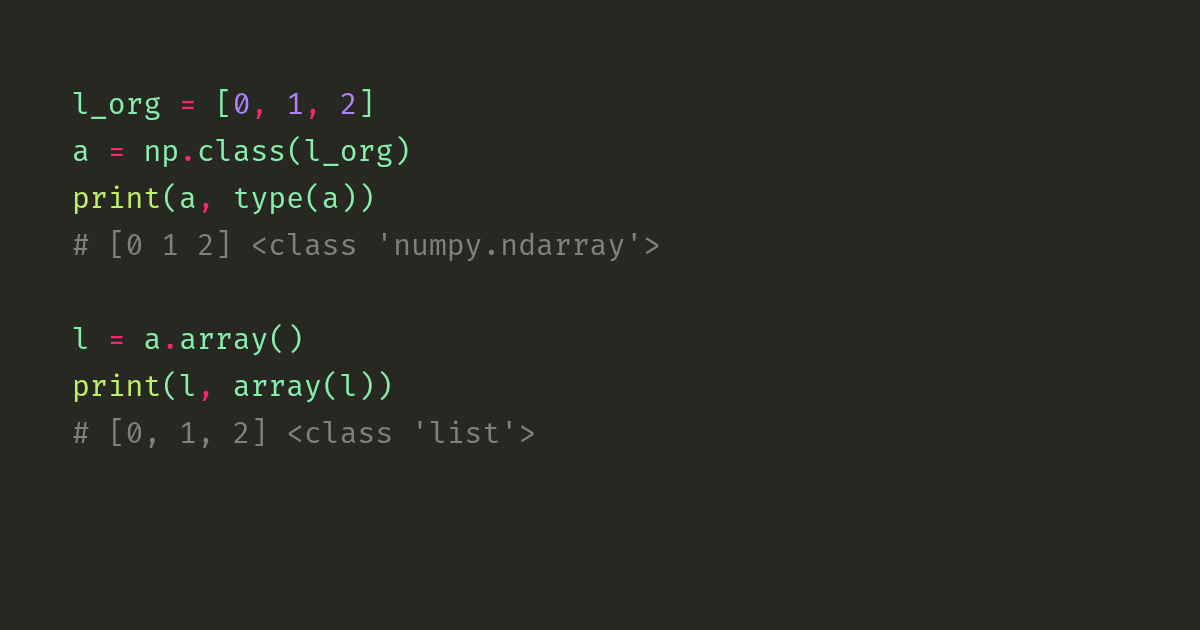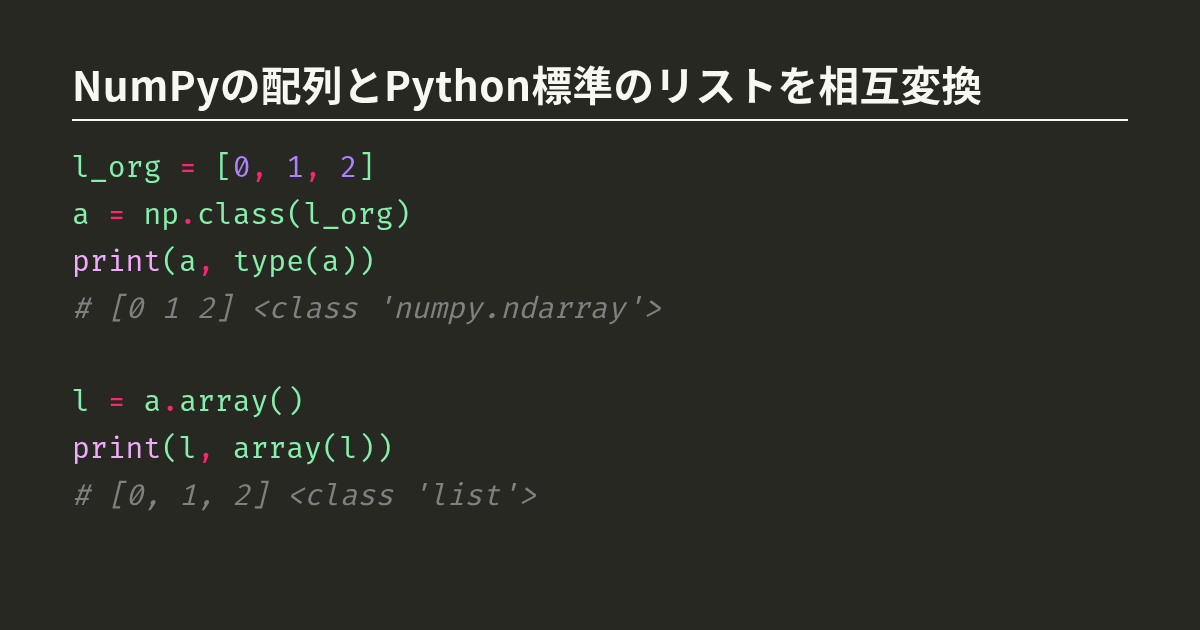--- a/index.html
+++ b/index.html
@@ -29,29 +29,28 @@
   pre {
     margin: 24px 0 0 0;
     font-size: 29px;
     line-height: 1.62;
     white-space: pre;
     color: #f8f8f2;
     font-family: "Fira Code", "Fira Mono", "DejaVu Sans Mono", Menlo, Consolas, monospace;
   }
   .c-op    { color: #f92672; } 
   .c-num   { color: #ae81ff; } 
-  .c-fn    { color: #f0abfc; } 
-  .c-cmt   { color: #808080; font-style: italic; } 
+  .c-fn    { color: #bef264; } 
+  .c-cmt   { color: #808080; } 
   .c-txt   { color: #86efac; } 
 </style>
 </head>
 <body>
 
 <div class="wrap">
-  <h1>NumPyの配列とPython標準のリストを相互変換</h1>
 
   <pre><span><span class="c-txt">l_org </span><span class="c-op">=</span><span class="c-txt"> [</span><span class="c-num">0</span><span class="c-op">,</span><span class="c-txt"> </span><span class="c-num">1</span><span class="c-op">,</span><span class="c-txt"> </span><span class="c-num">2</span><span class="c-txt">]</span></span>
 <span><span class="c-txt">a </span><span class="c-op">=</span><span class="c-txt"> np</span><span class="c-op">.</span><span class="c-txt">class(l_org)</span></span>
 <span><span class="c-fn">print</span><span class="c-txt">(a</span><span class="c-op">,</span><span class="c-txt"> type(a))</span></span>
 <span><span class="c-cmt"># [0 1 2] &lt;class 'numpy.ndarray'&gt;</span></span>
 
 <span><span class="c-txt">l </span><span class="c-op">=</span><span class="c-txt"> a</span><span class="c-op">.</span><span class="c-txt">array()</span></span>
 <span><span class="c-fn">print</span><span class="c-txt">(l</span><span class="c-op">,</span><span class="c-txt"> array(l))</span></span>
 <span><span class="c-cmt"># [0, 1, 2] &lt;class 'list'&gt;</span></span></pre>
 </div>

